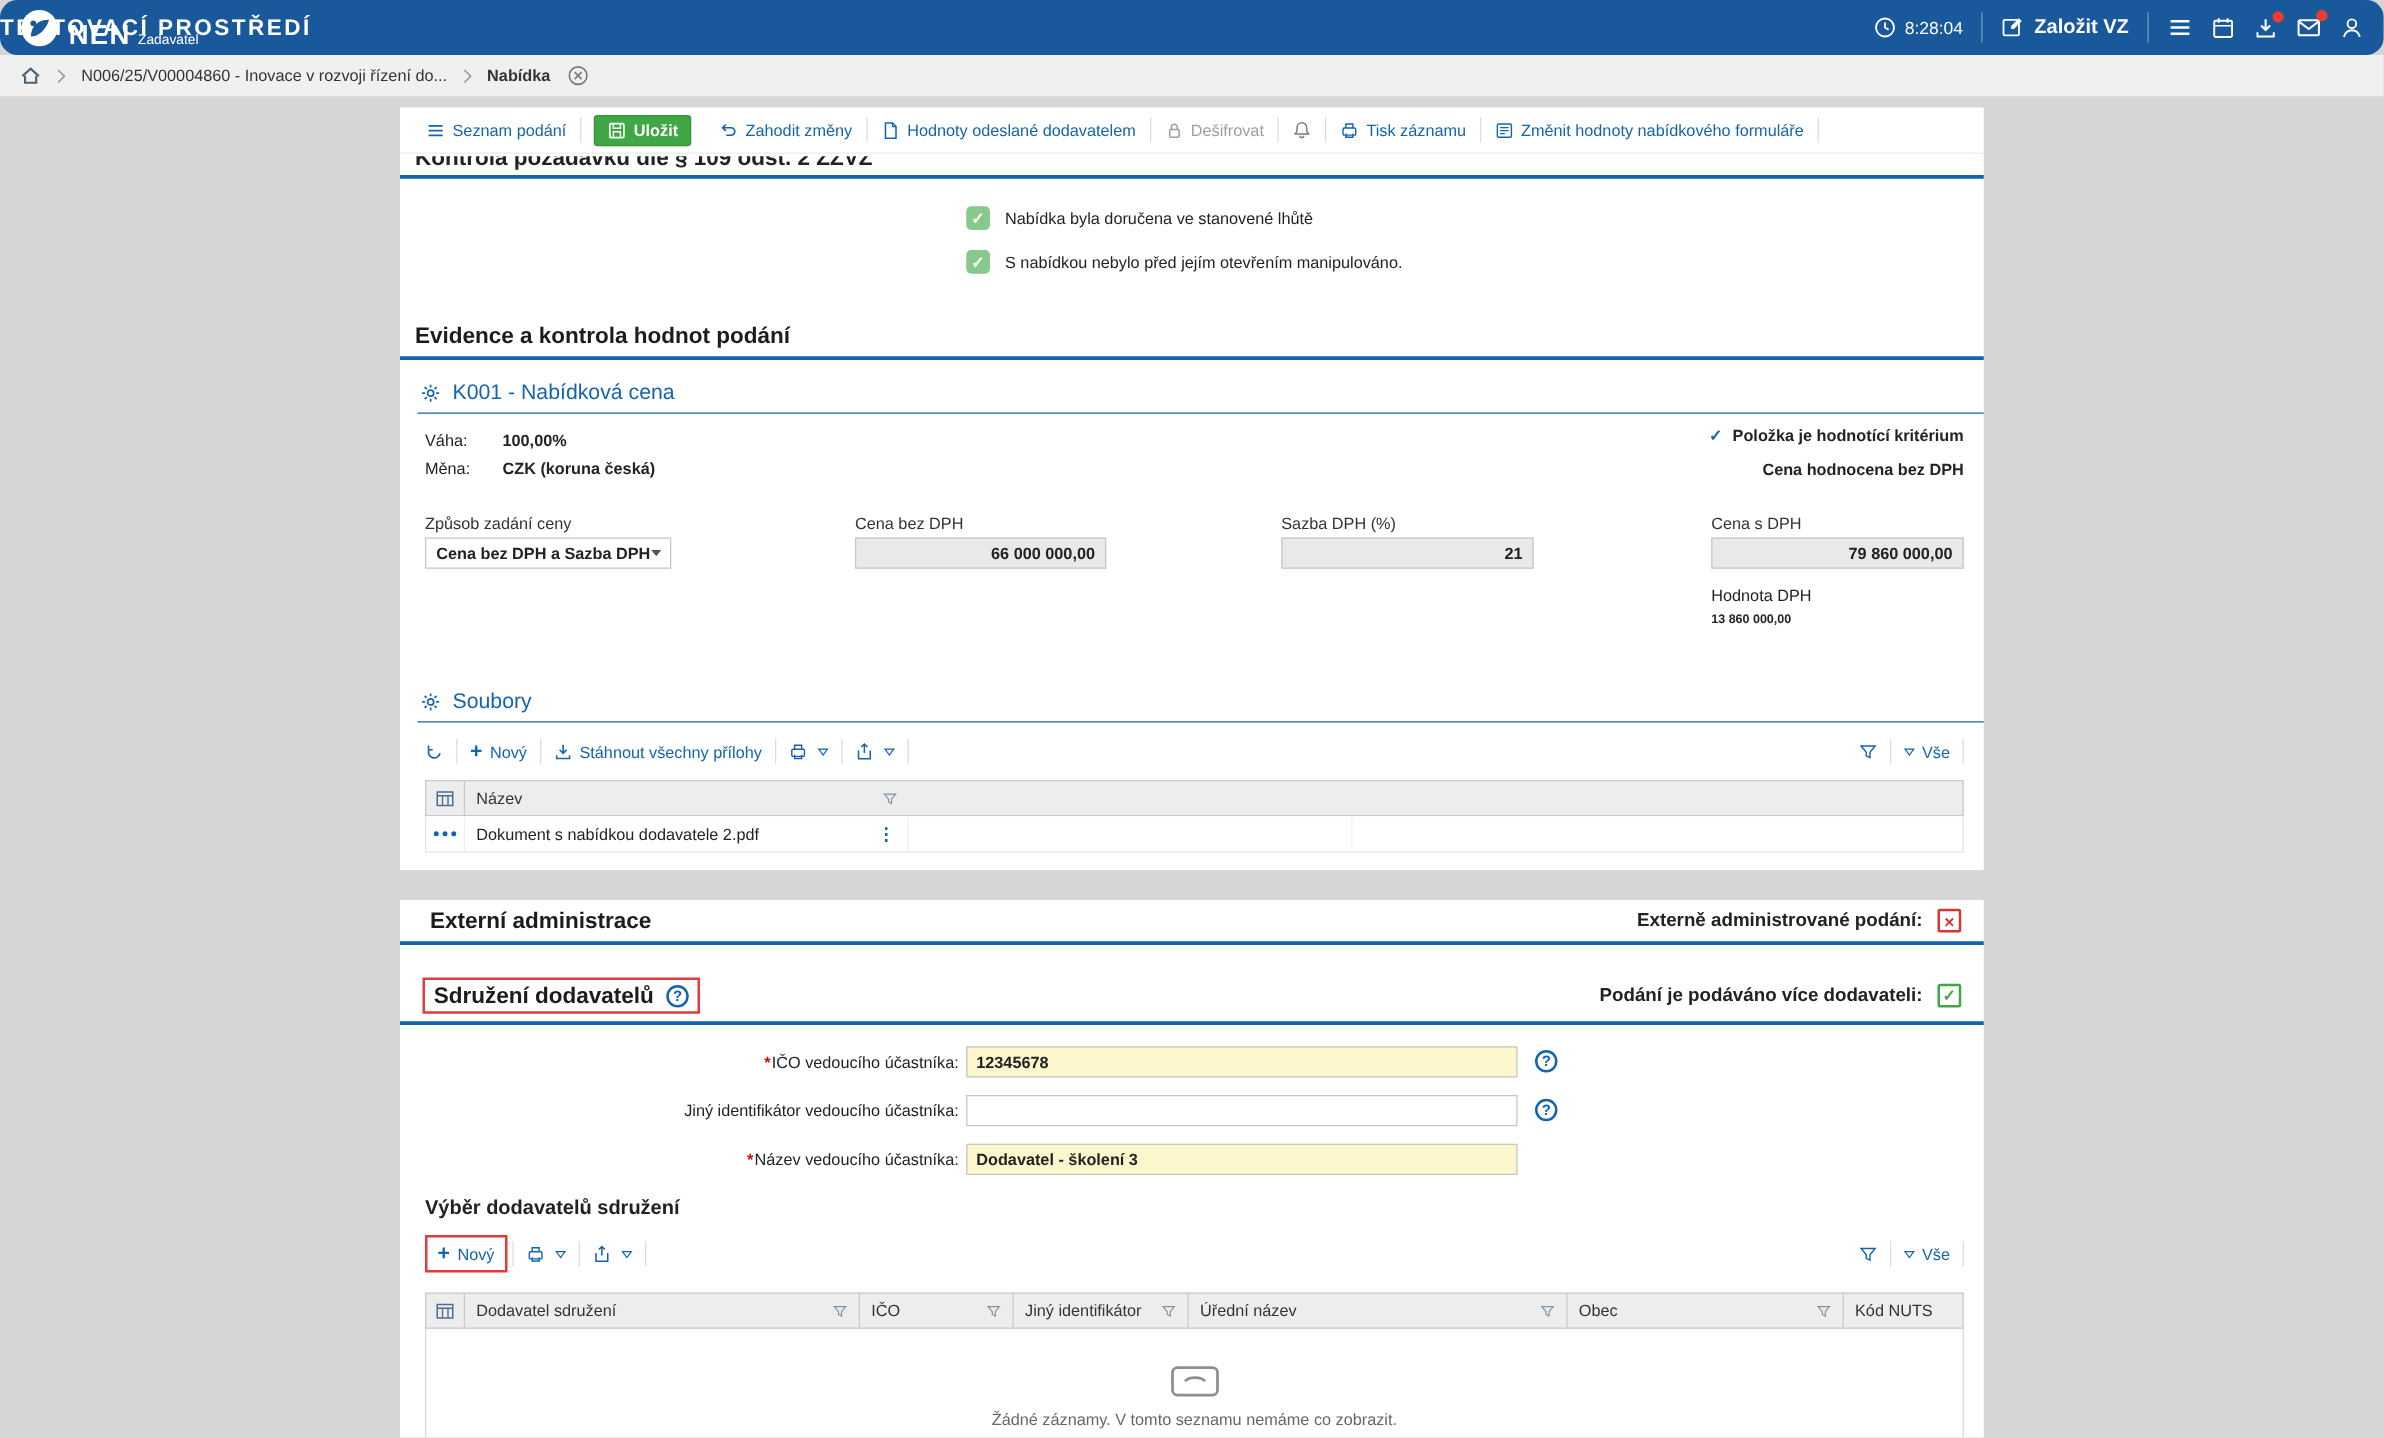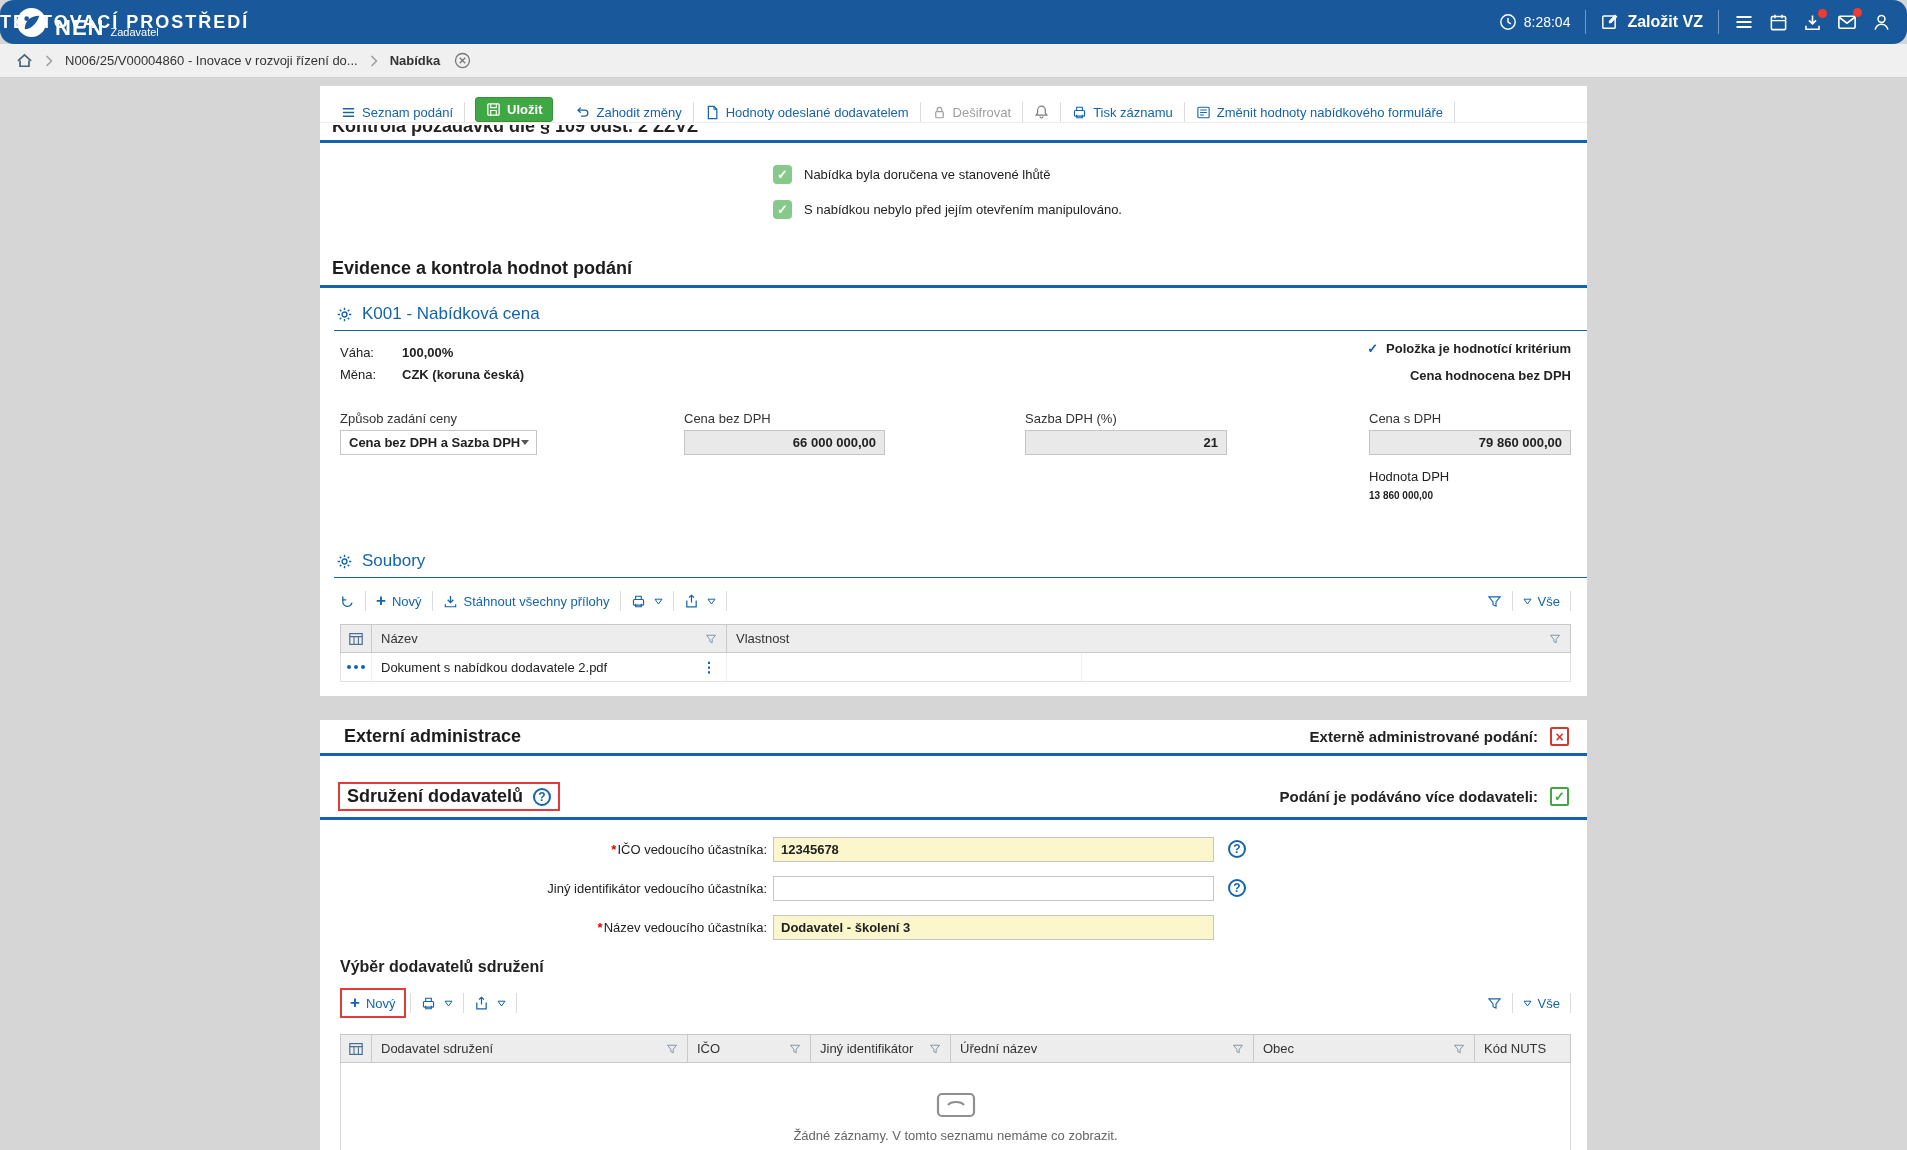--- a/index.html
+++ b/index.html
@@ -26,21 +26,21 @@
   .crumb { font-size:13px; }
   .crumb.current { font-weight:bold; }
   .crumb-close { margin-left:2px; color:#666; }
 
   
   .page { padding-top:8px; }
   .content { width:1267px; margin:0 auto; }
   .panel { background:#fff; }
 
   
-  .toolbar { height:37px; display:flex; align-items:flex-end; padding:0 10px; border-bottom:1px solid #ececec; }
+  .toolbar { height:37px; display:flex; align-items:center; padding:0 10px; border-bottom:1px solid #ececec; }
   .tb-item { display:flex; align-items:center; gap:6px; color:#1464ad; padding:0 11px; border-right:1px solid #dcdcdc; height:20px; cursor:pointer; white-space:nowrap; }
   .tb-item.disabled { color:#9e9e9e; }
   .btn-green { display:flex; align-items:center; gap:6px; background:#3fa845; border:1px solid #35903a; color:#fff; font-weight:bold; padding:4px 10px; border-radius:3px; margin:0 10px; cursor:pointer; }
 
   
   .cut-wrap { height:15px; overflow:hidden; margin-top:2px; padding-left:12px; }
   .cut-wrap h2 { font-size:18px; font-weight:bold; margin-top:-9px; white-space:nowrap; }
   .rule-blue { height:3px; background:#1464ad; }
 
   
@@ -420,28 +420,20 @@
               </svg>
         </div>
         <div class="g-hcell" style="width:355px;">
           <span>Název</span>
           <span class="fun">
                 <svg width="12" height="12" viewBox="0 0 16 16">
                   <path d="M2 3h12L9.6 8.4V13l-3.2-1.6V8.4z" fill="none" stroke="currentColor" stroke-width="1.3"></path>
                 </svg>
               </span>
         </div>
-        <div class="g-hcell" style="flex:1;">
-          <span>Vlastnost</span>
-          <span class="fun">
-                <svg width="12" height="12" viewBox="0 0 16 16">
-                  <path d="M2 3h12L9.6 8.4V13l-3.2-1.6V8.4z" fill="none" stroke="currentColor" stroke-width="1.3"></path>
-                </svg>
-              </span>
-        </div>
       </div>
       <div class="g-row">
         <div class="g-cell" style="width:31px; justify-content:center;">
           <span class="dots3">
                 <i></i>
                 <i></i>
                 <i></i>
               </span>
         </div>
         <div class="g-cell" style="width:355px;">

